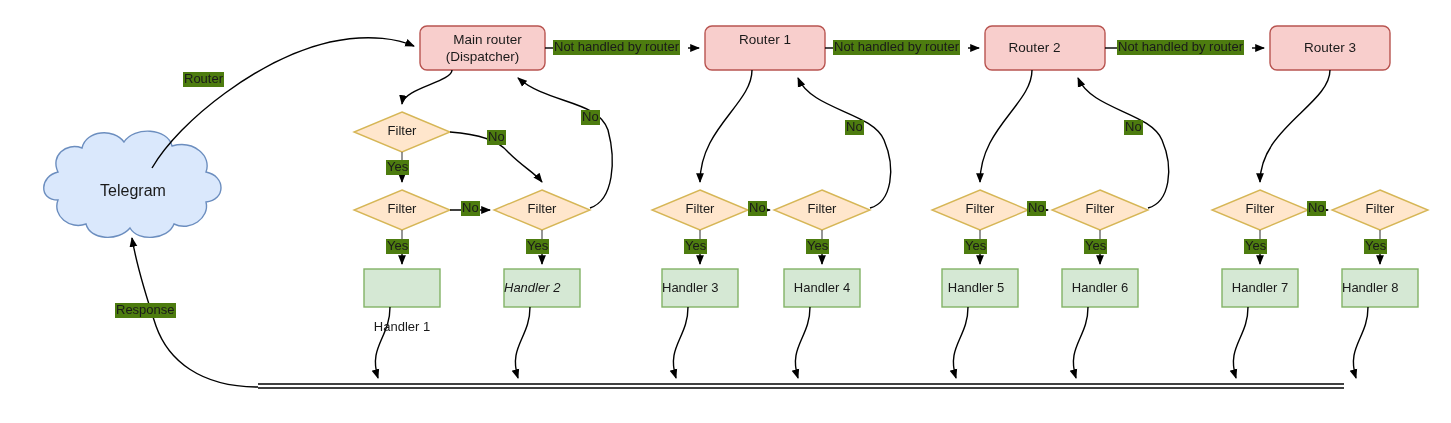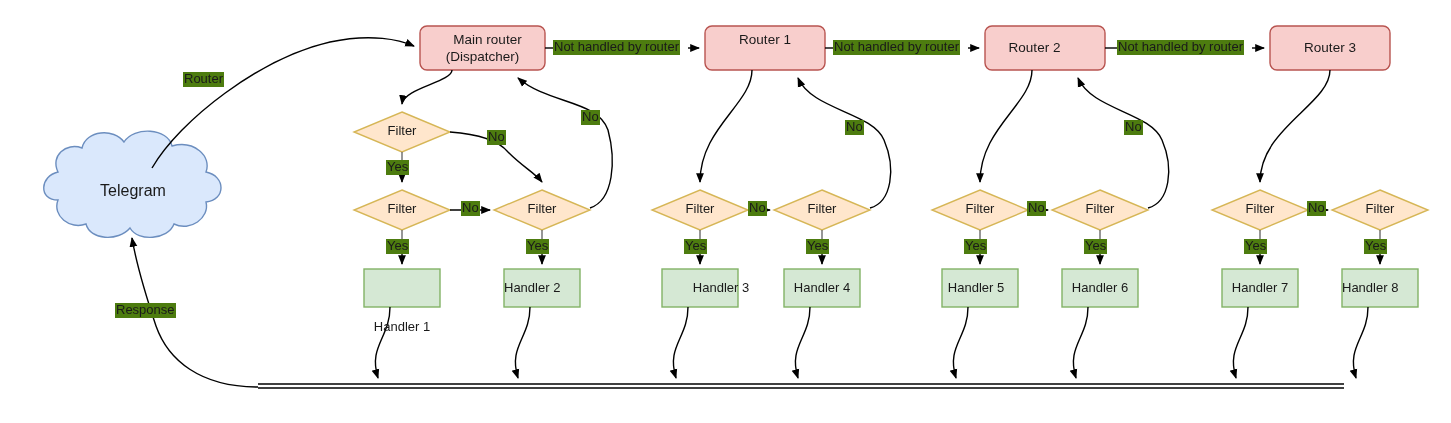--- a/index.html
+++ b/index.html
@@ -146,22 +146,22 @@
   <div class="lbl filter-label" style="left:362px;top:202px;width:80px;text-align:center;">Filter</div>
   <div class="lbl filter-label" style="left:502px;top:202px;width:80px;text-align:center;">Filter</div>
   <div class="lbl filter-label" style="left:660px;top:202px;width:80px;text-align:center;">Filter</div>
   <div class="lbl filter-label" style="left:782px;top:202px;width:80px;text-align:center;">Filter</div>
   <div class="lbl filter-label" style="left:940px;top:202px;width:80px;text-align:center;">Filter</div>
   <div class="lbl filter-label" style="left:1060px;top:202px;width:80px;text-align:center;">Filter</div>
   <div class="lbl filter-label" style="left:1220px;top:202px;width:80px;text-align:center;">Filter</div>
   <div class="lbl filter-label" style="left:1340px;top:202px;width:80px;text-align:center;">Filter</div>
 
   <div class="lbl handler-label" style="left:364px;top:281px;width:76px;text-align:center;margin-top:39px;">Handler 1</div>
-  <div class="lbl handler-label" style="left:504px;top:281px;width:52px;text-align:right;">Handler 2</div>
-  <div class="lbl handler-label" style="left:662px;top:281px;width:76px;text-align:center;padding-left:21px;">Handler 3</div>
+  <div class="lbl handler-label" style="left:504px;top:281px;width:52px;text-align:right;font-style:italic;">Handler 2</div>
+  <div class="lbl handler-label" style="left:662px;top:281px;width:55px;text-align:center;">Handler 3</div>
   <div class="lbl handler-label" style="left:784px;top:281px;width:76px;text-align:center;">Handler 4</div>
   <div class="lbl handler-label" style="left:942px;top:281px;width:68px;text-align:center;">Handler 5</div>
   <div class="lbl handler-label" style="left:1062px;top:281px;width:76px;text-align:center;">Handler 6</div>
   <div class="lbl handler-label" style="left:1222px;top:281px;width:76px;text-align:center;">Handler 7</div>
   <div class="lbl handler-label" style="left:1342px;top:281px;width:76px;">Handler 8</div>
 
   <div class="lbl edge-label" style="left:183px;top:72px;">Router</div>
   <div class="lbl edge-label" style="left:115px;top:303px;">Response</div>
 
   <div class="lbl edge-label" style="left:553px;top:40px;">Not handled by router</div>

